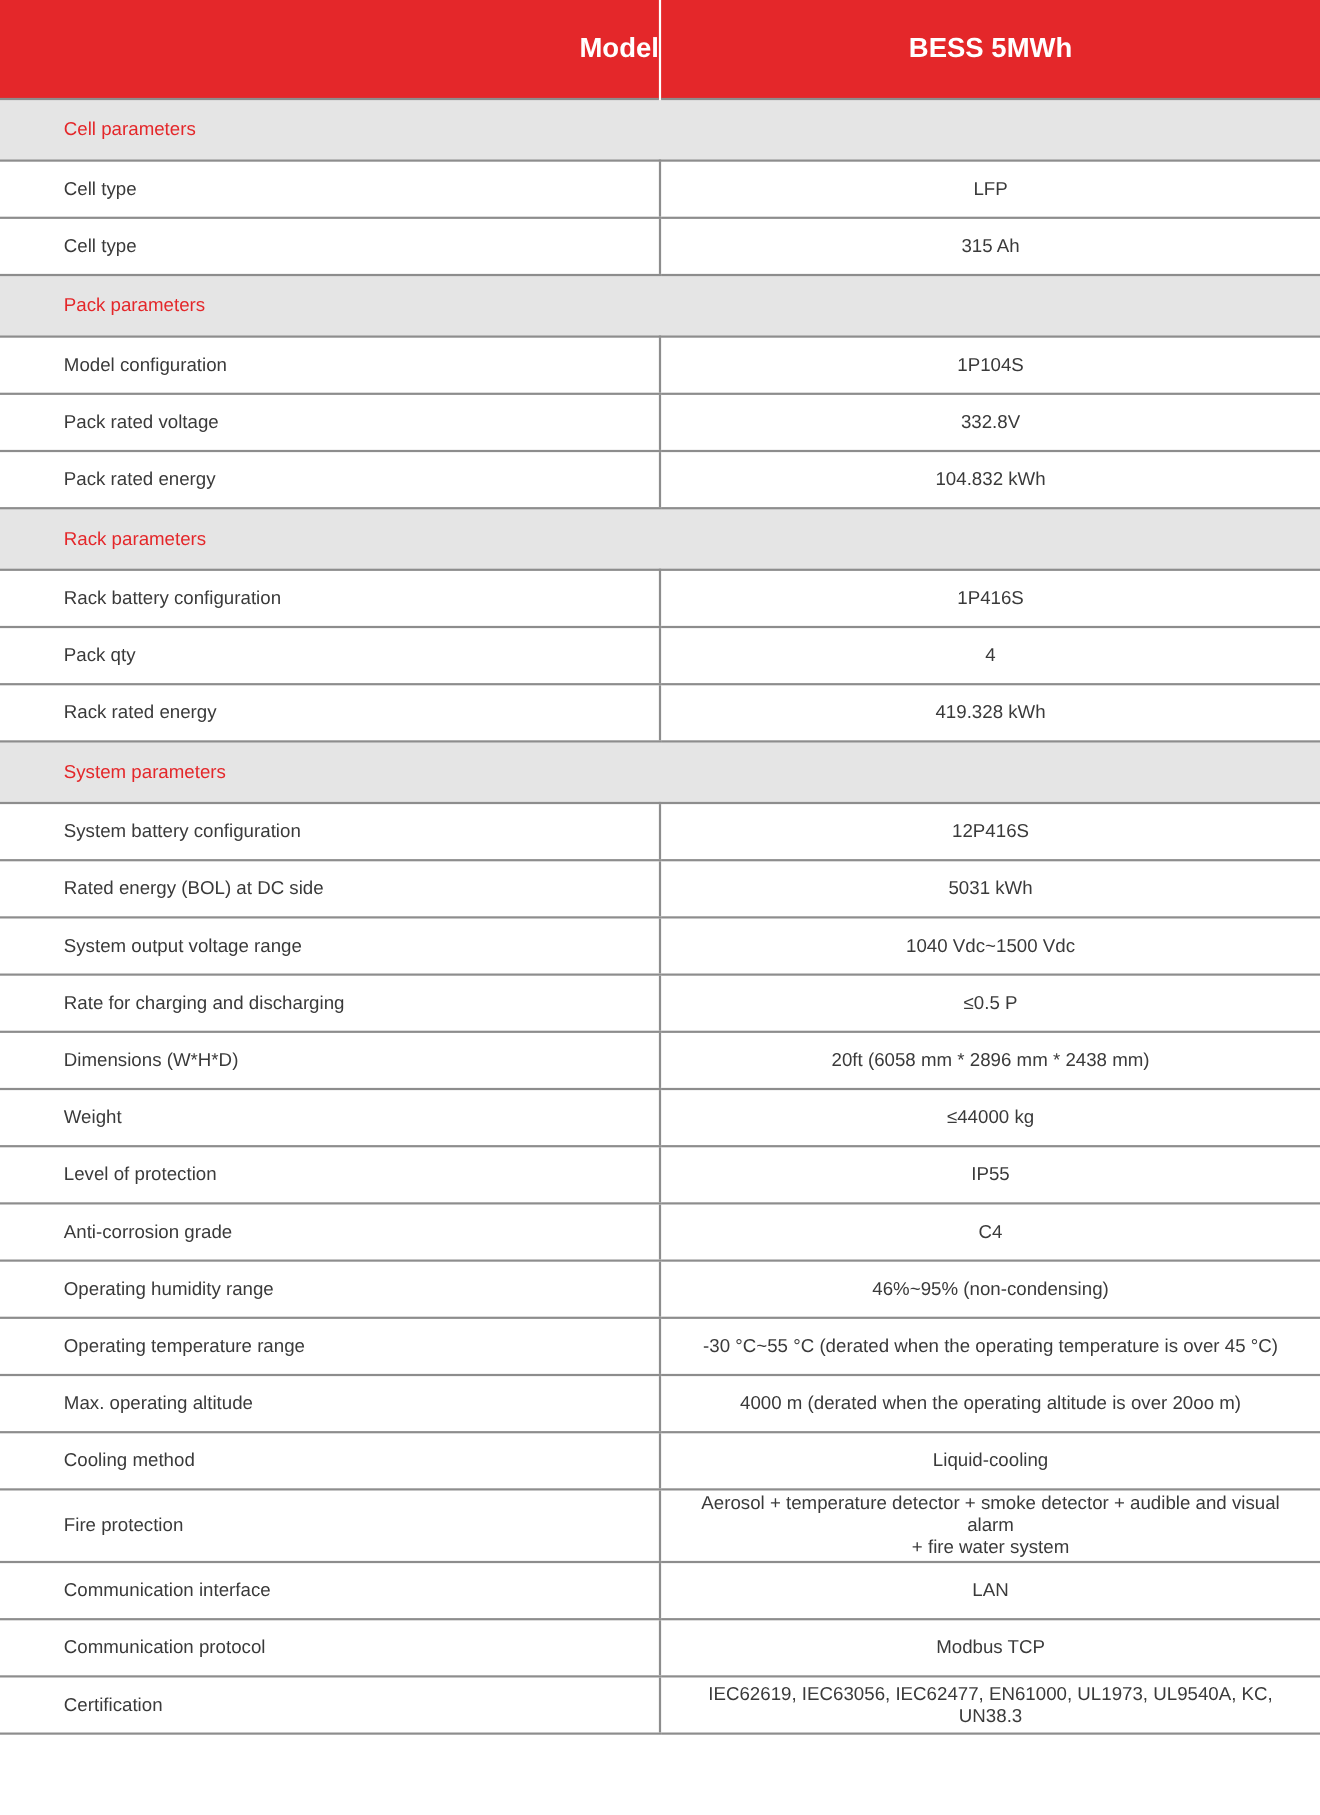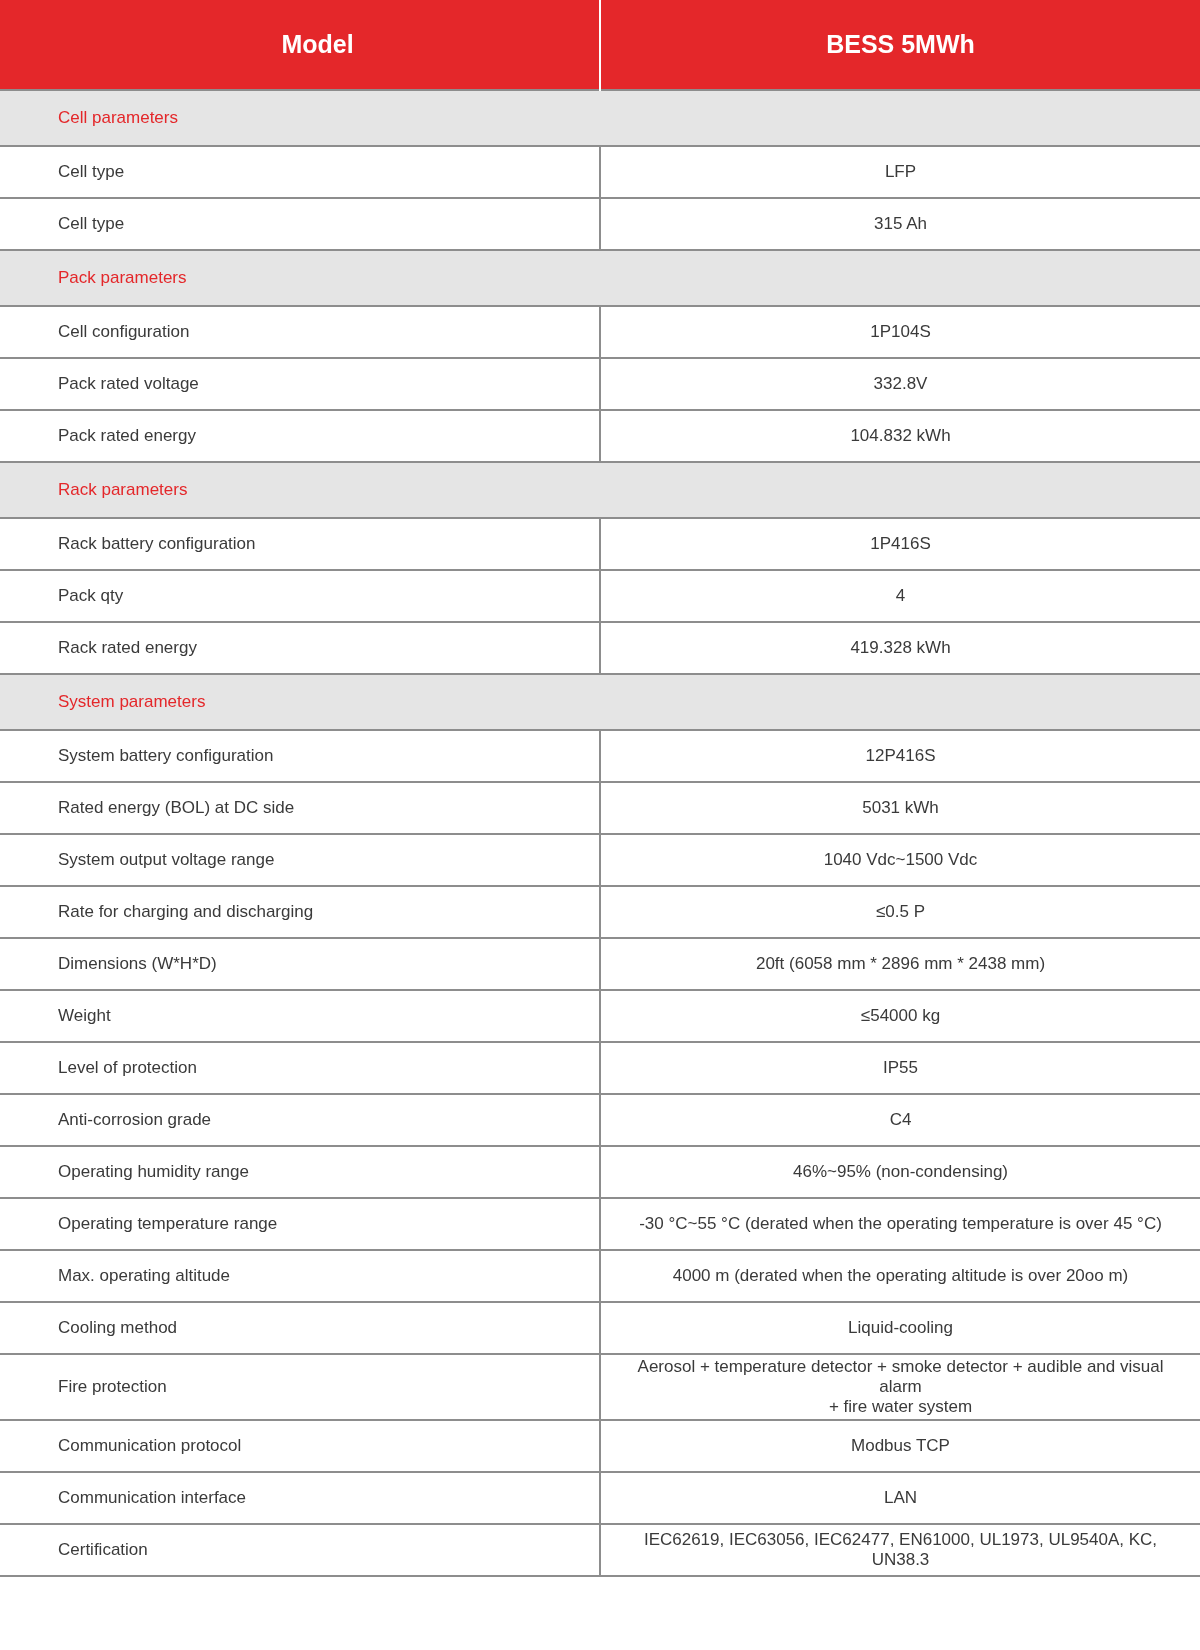--- a/index.html
+++ b/index.html
@@ -23,21 +23,21 @@
   }
 
   
   .hdr-row th {
     background: #e4272a;
     color: #ffffff;
     font-size: 25px;
     font-weight: bold;
     height: 90px;
     padding: 0 0 0 36px;
-    text-align: center;
+    text-align: right;
     vertical-align: middle;
     border: 0;
   }
   .hdr-row th.hdr-value {
     text-align: center;
     padding: 0;
     border-left: 2px solid #ffffff;
     margin-left: 36px;
   }
 
@@ -98,21 +98,21 @@
         <td class="cell-value">LFP</td>
       </tr>
       <tr class="data-row">
         <td class="cell-label">Cell type</td>
         <td class="cell-value">315 Ah</td>
       </tr>
       <tr class="section-row">
         <td colspan="2">Pack parameters</td>
       </tr>
       <tr class="data-row">
-        <td class="cell-label">Cell configuration</td>
+        <td class="cell-label">Model configuration</td>
         <td class="cell-value">1P104S</td>
       </tr>
       <tr class="data-row">
         <td class="cell-label">Pack rated voltage</td>
         <td class="cell-value">332.8V</td>
       </tr>
       <tr class="data-row">
         <td class="cell-label">Pack rated energy</td>
         <td class="cell-value">104.832 kWh</td>
       </tr>
@@ -149,21 +149,21 @@
       <tr class="data-row">
         <td class="cell-label">Rate for charging and discharging</td>
         <td class="cell-value">≤0.5 P</td>
       </tr>
       <tr class="data-row">
         <td class="cell-label">Dimensions (W*H*D)</td>
         <td class="cell-value">20ft (6058 mm * 2896 mm * 2438 mm)</td>
       </tr>
       <tr class="data-row">
         <td class="cell-label">Weight</td>
-        <td class="cell-value">≤54000 kg</td>
+        <td class="cell-value">≤44000 kg</td>
       </tr>
       <tr class="data-row">
         <td class="cell-label">Level of protection</td>
         <td class="cell-value">IP55</td>
       </tr>
       <tr class="data-row">
         <td class="cell-label">Anti-corrosion grade</td>
         <td class="cell-value">C4</td>
       </tr>
       <tr class="data-row">
@@ -180,25 +180,25 @@
       </tr>
       <tr class="data-row">
         <td class="cell-label">Cooling method</td>
         <td class="cell-value">Liquid-cooling</td>
       </tr>
       <tr class="data-row tall">
         <td class="cell-label">Fire protection</td>
         <td class="cell-value"><span>Aerosol + temperature detector + smoke detector + audible and visual alarm</span><span class="line2">+ fire water system</span></td>
       </tr>
       <tr class="data-row">
+        <td class="cell-label">Communication interface</td>
+        <td class="cell-value">LAN</td>
+      </tr>
+      <tr class="data-row">
         <td class="cell-label">Communication protocol</td>
         <td class="cell-value">Modbus TCP</td>
       </tr>
       <tr class="data-row">
-        <td class="cell-label">Communication interface</td>
-        <td class="cell-value">LAN</td>
-      </tr>
-      <tr class="data-row">
         <td class="cell-label">Certification</td>
         <td class="cell-value">IEC62619, IEC63056, IEC62477, EN61000, UL1973, UL9540A, KC, UN38.3</td>
       </tr>
     </tbody>
 </table>
 
 </body></html>

